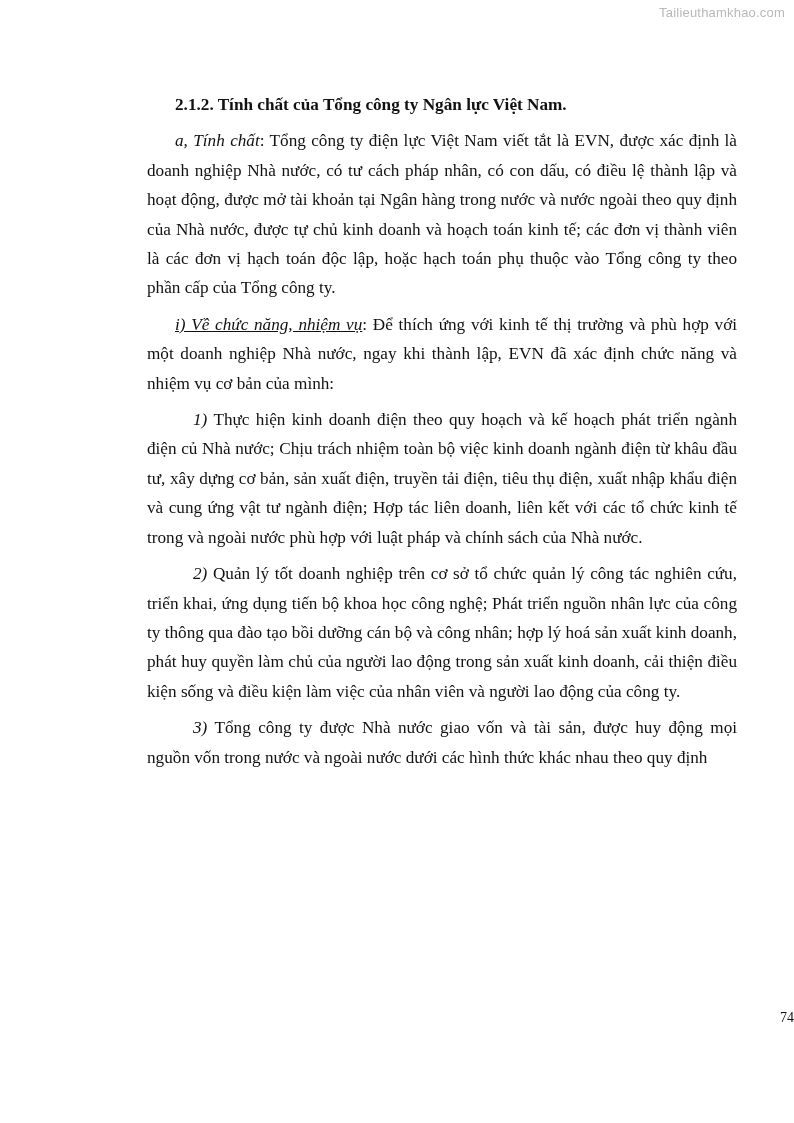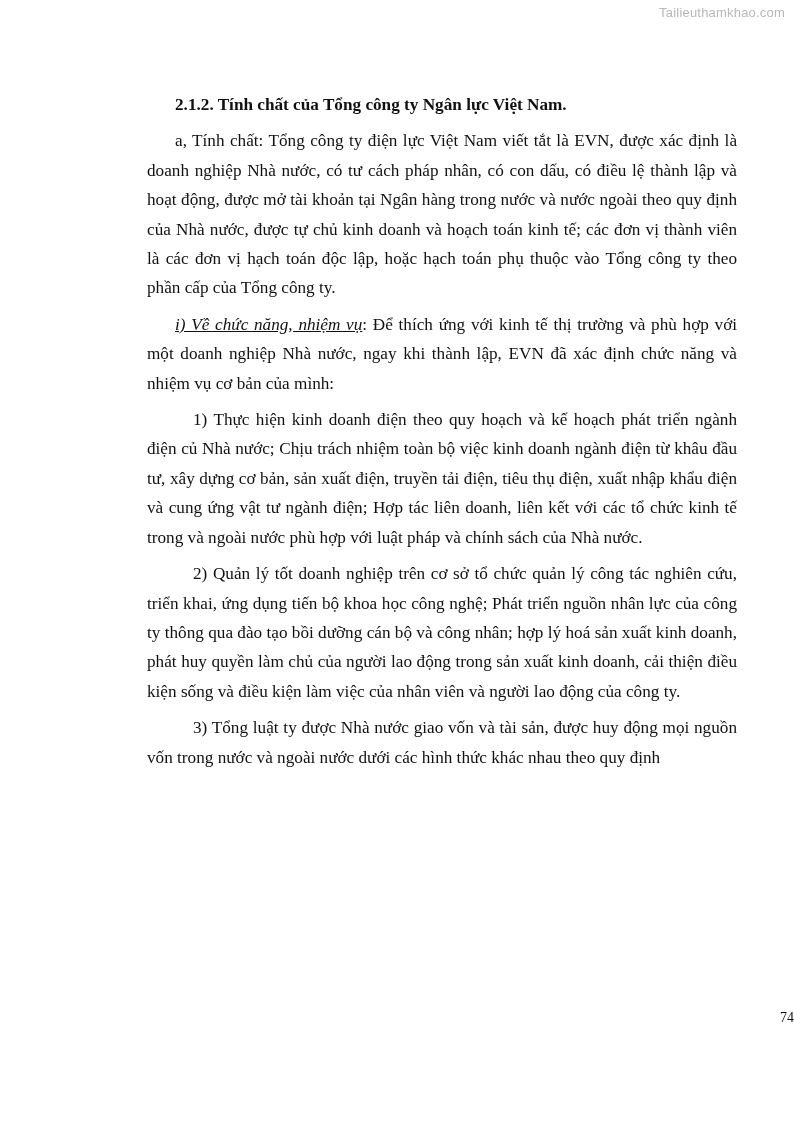--- a/index.html
+++ b/index.html
@@ -4,21 +4,21 @@
 <style>
   html, body { margin:0; padding:0; background:#ffffff; }
   body { width:794px; height:1123px; position:relative; overflow:hidden;
          font-family:"Liberation Serif", "DejaVu Serif", serif; color:#111; }
   .watermark { position:absolute; top:5px; right:9px; font-family:"Liberation Sans", "DejaVu Sans", sans-serif;
                font-size:13px; color:#b8b8b8; letter-spacing:0.2px;margin-left:19px; }
   .page { position:absolute; left:147px; top:90px; width:590px; font-size:17.2px; line-height:29.4px; }
   .para { margin:0 0 7px 0; text-align:justify; text-indent:28px; }
   .para.deep { text-indent:46px; }
   .heading { margin:0 0 7px 0; font-weight:bold; text-indent:28px; }
-  .it { }
+  .it { font-style:italic; }
   .ul { text-decoration:underline; font-style:italic; }
   .page-number { position:absolute; left:0; width:794px; top:1010px; text-align:right; font-size:14px; }
 </style>
 </head>
 <body>
 
 <div class="watermark">Tailieuthamkhao.com</div>
 
 <div class="page">
 
@@ -26,16 +26,16 @@
 
   <p class="para"><span class="it">a, Tính chất</span><span>: Tổng công ty điện lực Việt Nam viết tắt là EVN, được xác định là doanh nghiệp Nhà nước, có tư cách pháp nhân, có con dấu, có điều lệ thành lập và hoạt động, được mở tài khoản tại Ngân hàng trong nước và nước ngoài theo quy định của Nhà nước, được tự chủ kinh doanh và hoạch toán kinh tế; các đơn vị thành viên là các đơn vị hạch toán độc lập, hoặc hạch toán phụ thuộc vào Tổng công ty theo phần cấp của Tổng công ty.</span></p>
 
 
   <p class="para"><span class="ul">i) Về chức năng, nhiệm vụ</span><span>: Để thích ứng với kinh tế thị trường và phù hợp với một doanh nghiệp Nhà nước, ngay khi thành lập, EVN đã xác định chức năng và nhiệm vụ cơ bản của mình:</span></p>
 
   <p class="para deep"><span class="it">1)</span><span> Thực hiện kinh doanh điện theo quy hoạch và kế hoạch phát triển ngành điện củ Nhà nước; Chịu trách nhiệm toàn bộ việc kinh doanh ngành điện từ khâu đầu tư, xây dựng cơ bản, sản xuất điện, truyền tải điện, tiêu thụ điện, xuất nhập khẩu điện và cung ứng vật tư ngành điện; Hợp tác liên doanh, liên kết với các tổ chức kinh tế trong và ngoài nước phù hợp với luật pháp và chính sách của Nhà nước.</span></p>
 
   <p class="para deep"><span class="it">2)</span><span> Quản lý tốt doanh nghiệp trên cơ sở tổ chức quản lý công tác nghiên cứu, triển khai, ứng dụng tiến bộ khoa học công nghệ; Phát triển nguồn nhân lực của công ty thông qua đào tạo bồi dưỡng cán bộ và công nhân; hợp lý hoá sản xuất kinh doanh, phát huy quyền làm chủ của người lao động trong sản xuất kinh doanh, cải thiện điều kiện sống và điều kiện làm việc của nhân viên và người lao động của công ty.</span></p>
 
-  <p class="para deep"><span class="it">3)</span><span> Tổng luật ty được Nhà nước giao vốn và tài sản, được huy động mọi nguồn vốn trong nước và ngoài nước dưới các hình thức khác nhau theo quy định</span></p>
+  <p class="para deep"><span class="it">3)</span><span> Tổng công ty được Nhà nước giao vốn và tài sản, được huy động mọi nguồn vốn trong nước và ngoài nước dưới các hình thức khác nhau theo quy định</span></p>
 </div>
 
 <div class="page-number">74</div>
 
 </body></html>

